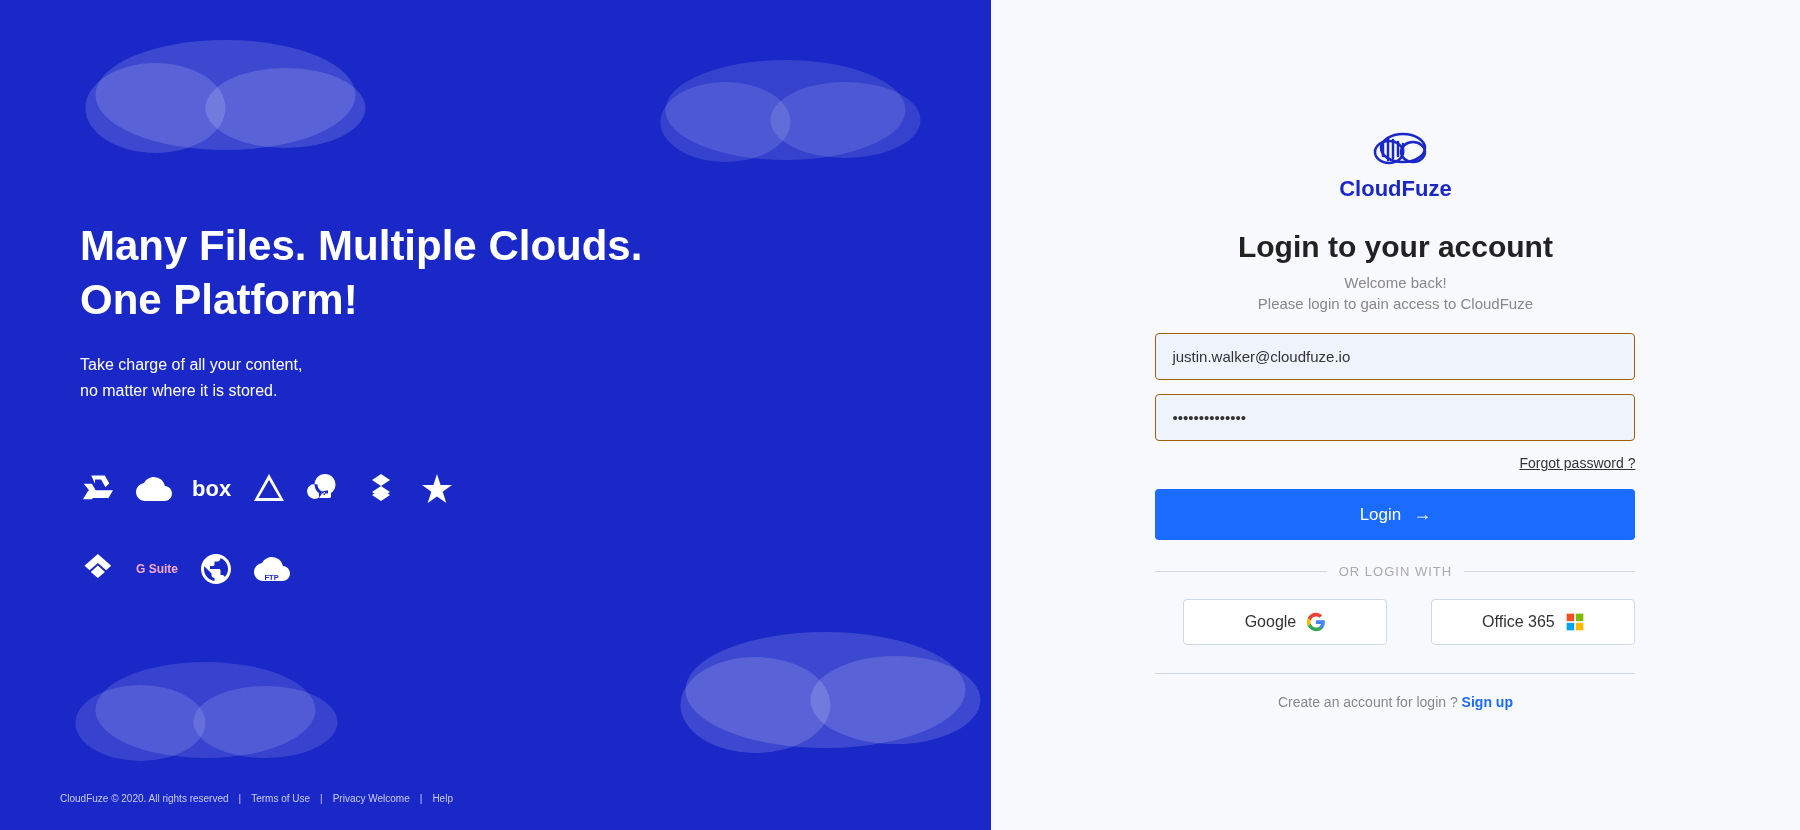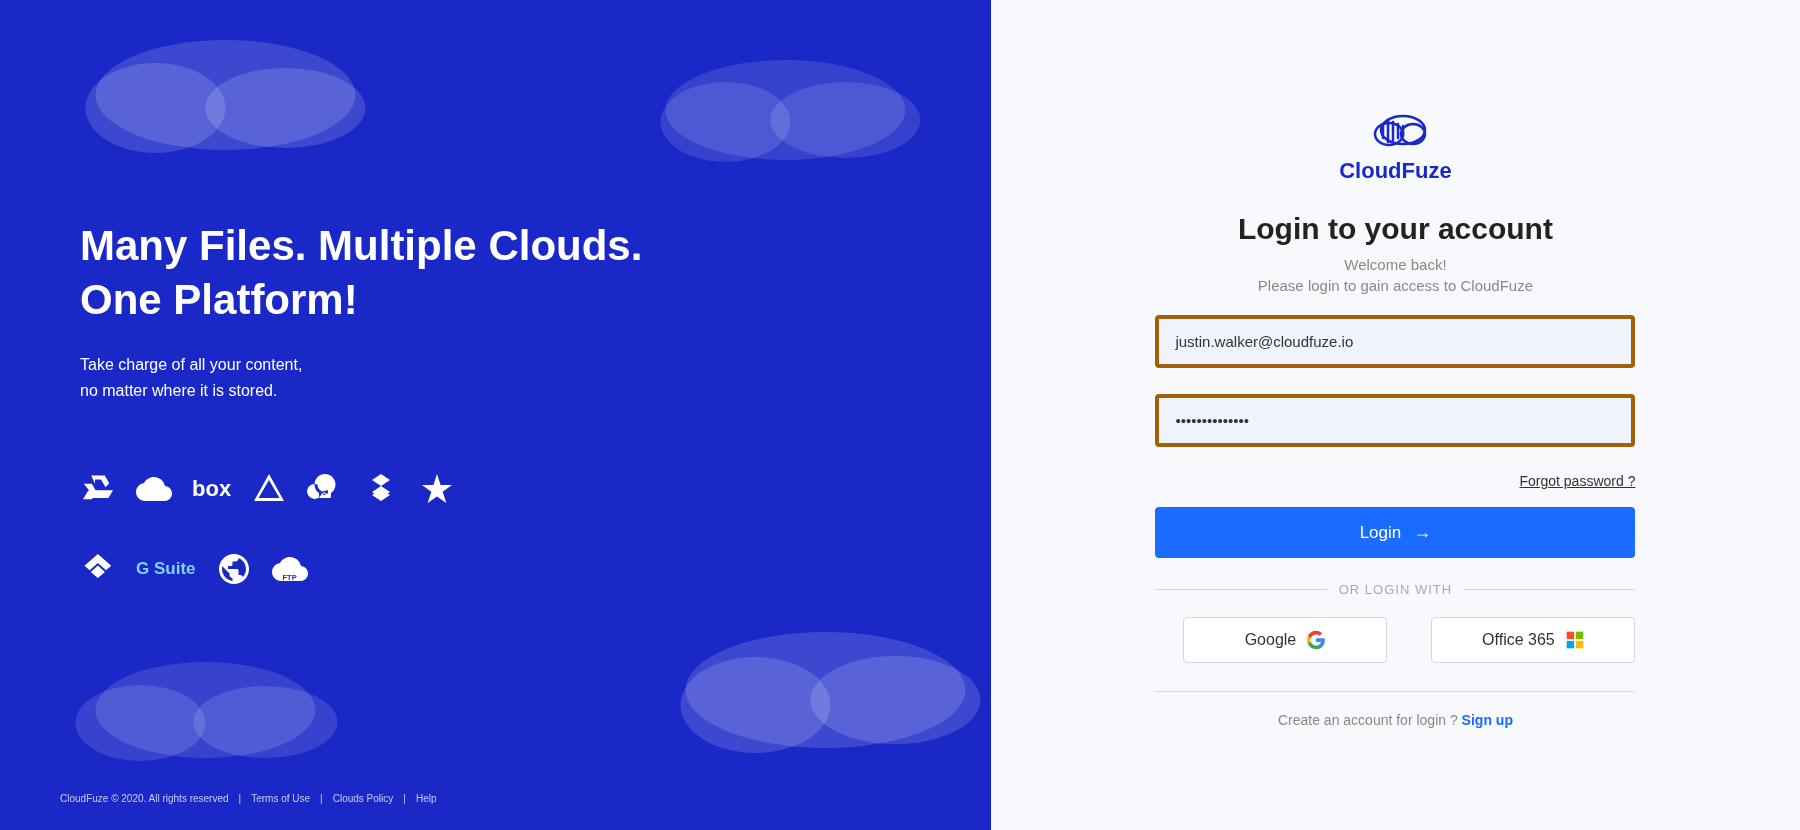--- a/index.html
+++ b/index.html
@@ -146,26 +146,26 @@
     }
 
     .form-container {
       width: 100%;
       max-width: 480px;
     }
 
     .input-field {
       width: 100%;
       padding: 14px 16px;
-      border: 4px solid #a16207;
+      border: 1px solid #a16207;
       border-radius: 4px;
       font-size: 15px;
       color: #333;
       background: #eef3fc;
-      margin-bottom: 26px;
+      margin-bottom: 14px;
       outline: none;
     }
 
     .forgot-password {
       display: block;
       text-align: right;
       color: #333;
       font-size: 14px;
       font-weight: 400;
       text-decoration: underline;
@@ -323,38 +323,38 @@
       <path d="M12 2l2.4 7.4H22l-6.2 4.5 2.4 7.4L12 17l-6.2 4.3 2.4-7.4L2 9.4h7.6L12 2z"></path>
     </svg>
   </div>
 
   <div class="icons-row">
 
     <svg class="service-icon" viewBox="0 0 24 24">
       <path d="M11.9 2L3 9.8l3.4 3 5.5-4.8 5.5 4.8 3.4-3L11.9 2zm0 7.6L7.2 14l4.7 4 4.7-4-4.7-4.4z"></path>
     </svg>
 
-    <div style="color:#7dd3fc;font-size:17px;font-weight:600;font-family:Arial;white-space:nowrap;">G Suite</div>
+    <div style="color:#f9a8d4;font-size:12px;font-weight:600;font-family:Arial;white-space:nowrap;">G Suite</div>
 
     <svg class="service-icon" viewBox="0 0 24 24">
       <path d="M12 2C6.48 2 2 6.48 2 12s4.48 10 10 10 10-4.48 10-10S17.52 2 12 2zm-1 17.93c-3.95-.49-7-3.85-7-7.93 0-.62.08-1.21.21-1.79L9 15v1c0 1.1.9 2 2 2v1.93zm6.9-2.54c-.26-.81-1-1.39-1.9-1.39h-1v-3c0-.55-.45-1-1-1H8v-2h2c.55 0 1-.45 1-1V7h2c1.1 0 2-.9 2-2v-.41c2.93 1.19 5 4.06 5 7.41 0 2.08-.8 3.97-2.1 5.39z"></path>
     </svg>
 
     <svg class="service-icon" viewBox="0 0 24 24">
       <path d="M19.35 10.04A7.49 7.49 0 0012 4C9.11 4 6.6 5.64 5.35 8.04A5.994 5.994 0 000 14c0 3.31 2.69 6 6 6h13c2.76 0 5-2.24 5-5 0-2.64-2.05-4.78-4.65-4.96z"></path>
       <text x="7" y="19" fill="#1a28c8" font-size="5" font-weight="bold">FTP</text>
     </svg>
   </div>
 
   <div class="left-footer">
     <span>CloudFuze © 2020. All rights reserved</span>
     <span class="sep">|</span>
     <a>Terms of Use</a>
     <span class="sep">|</span>
-    <a>Clouds Policy</a>
+    <a>Privacy Welcome</a>
     <span class="sep">|</span>
     <a>Help</a>
   </div>
 </div>
 
 <div class="right-panel">
   <div class="logo-container">
 
     <svg width="80" height="50" viewBox="0 0 80 50">
 

